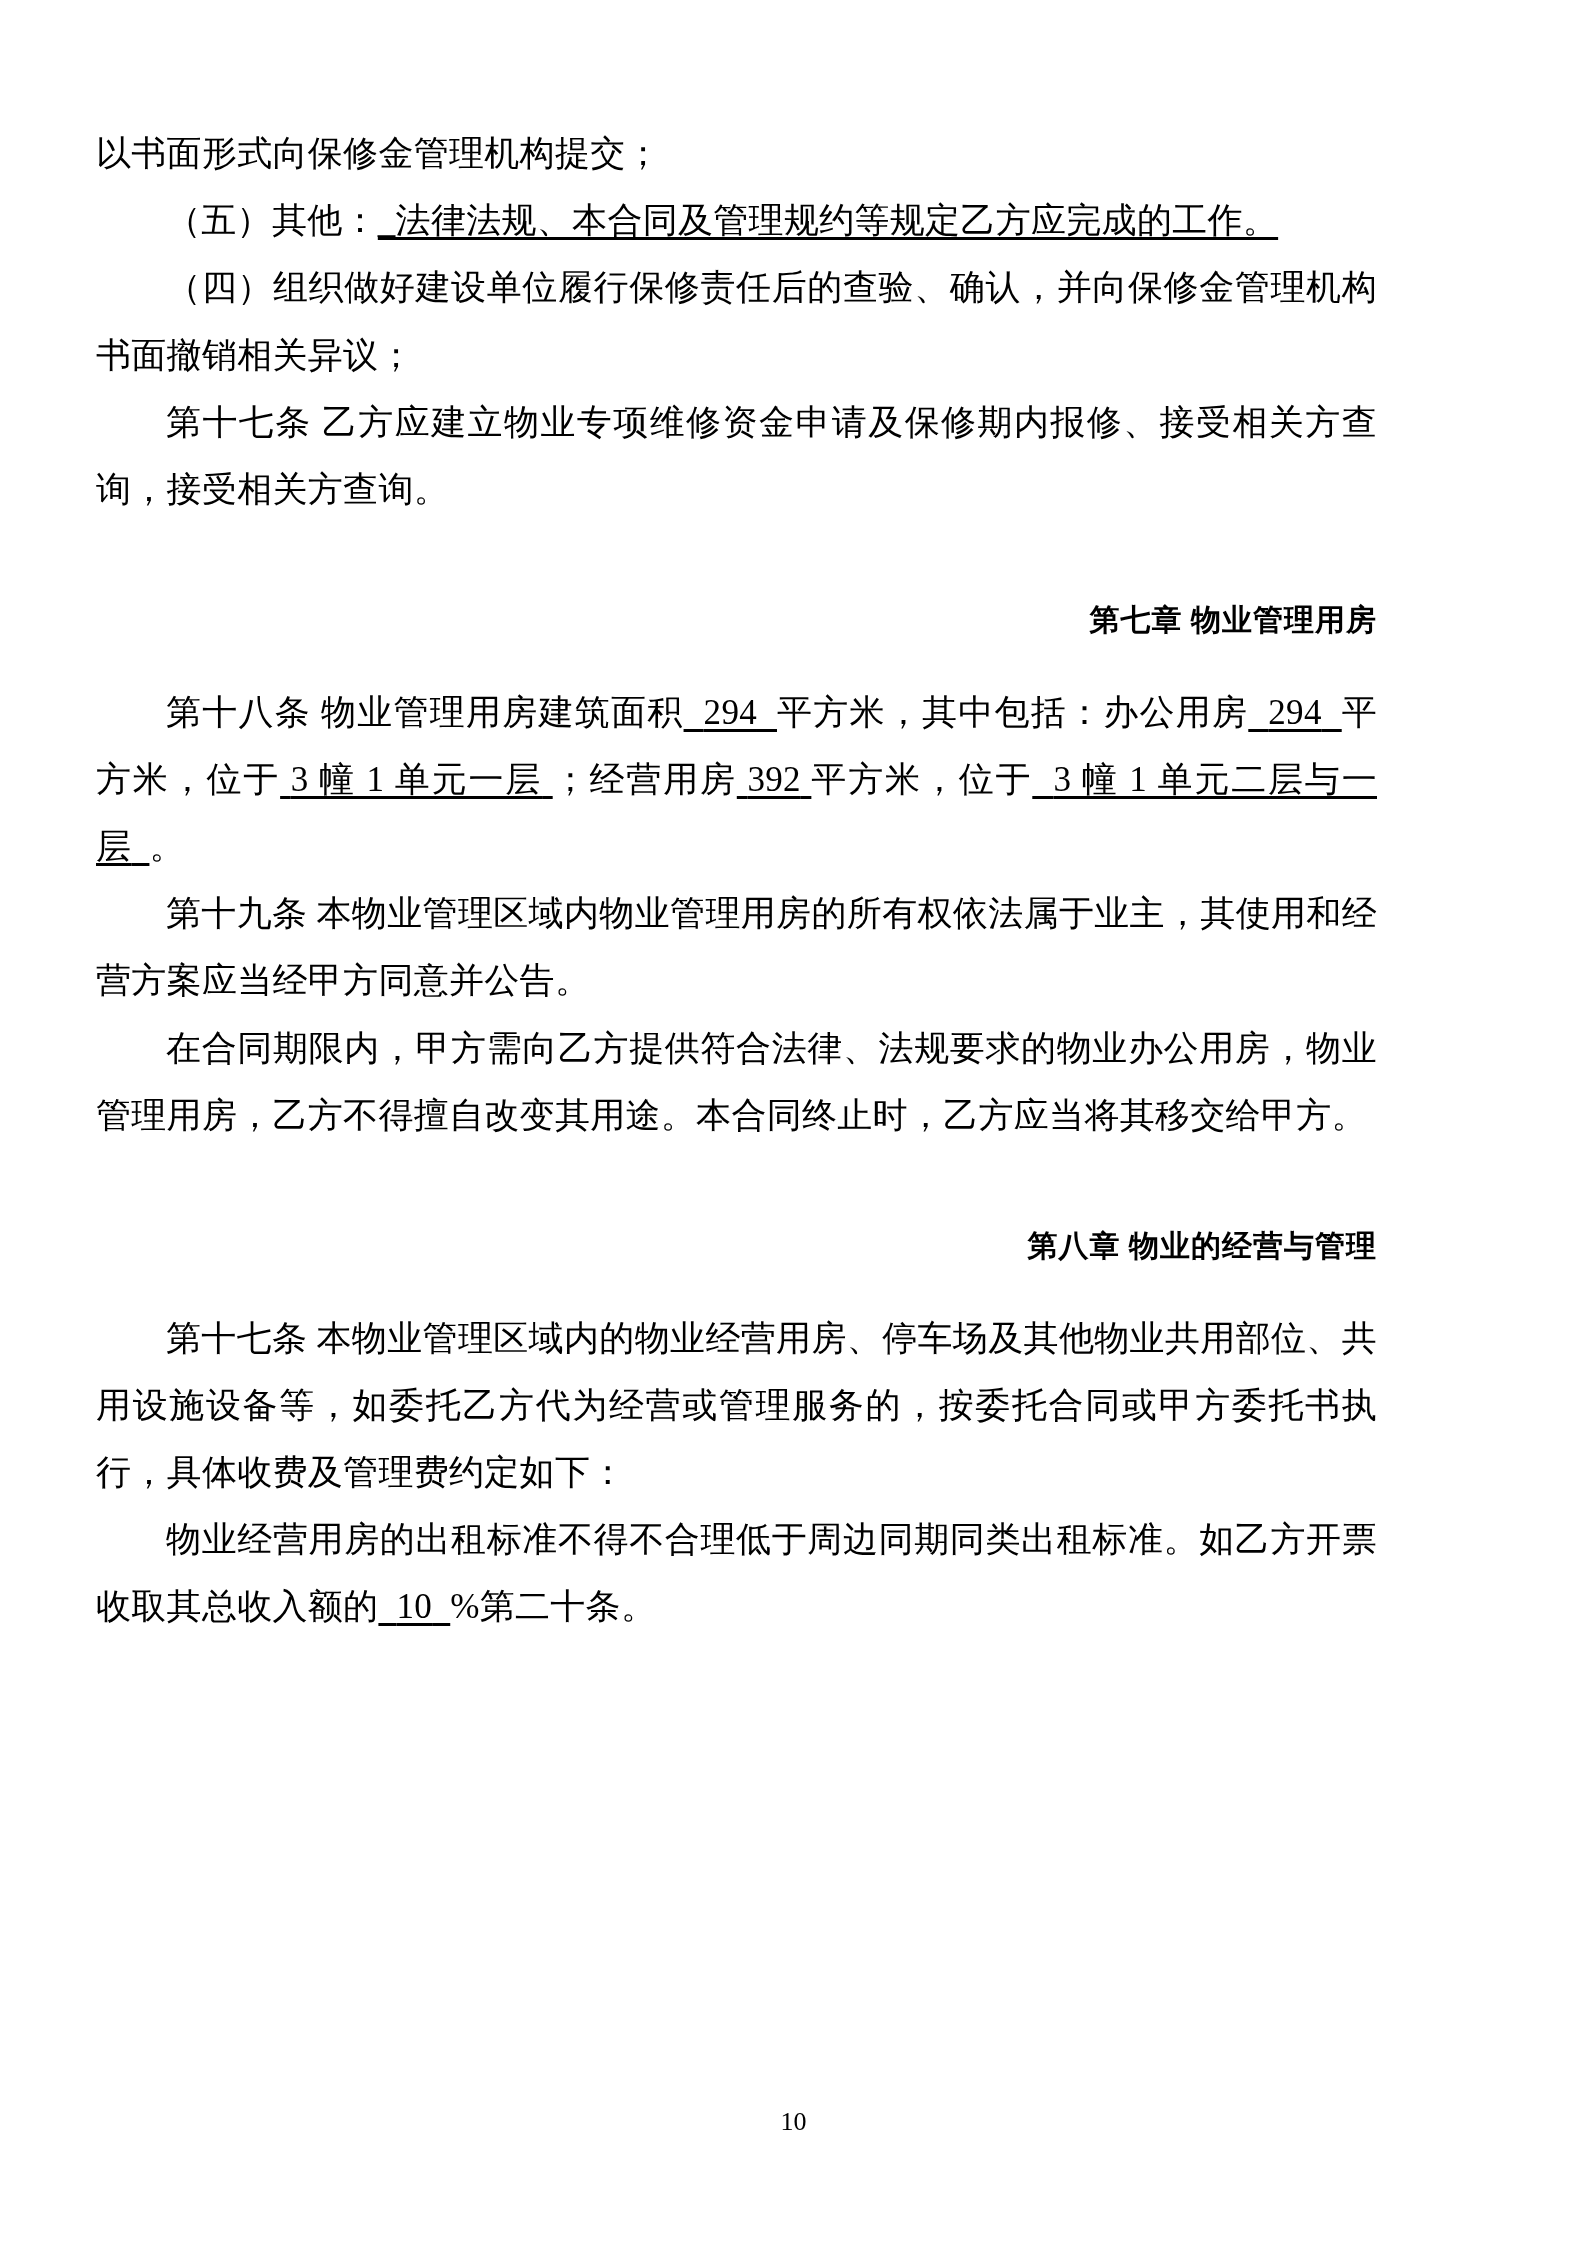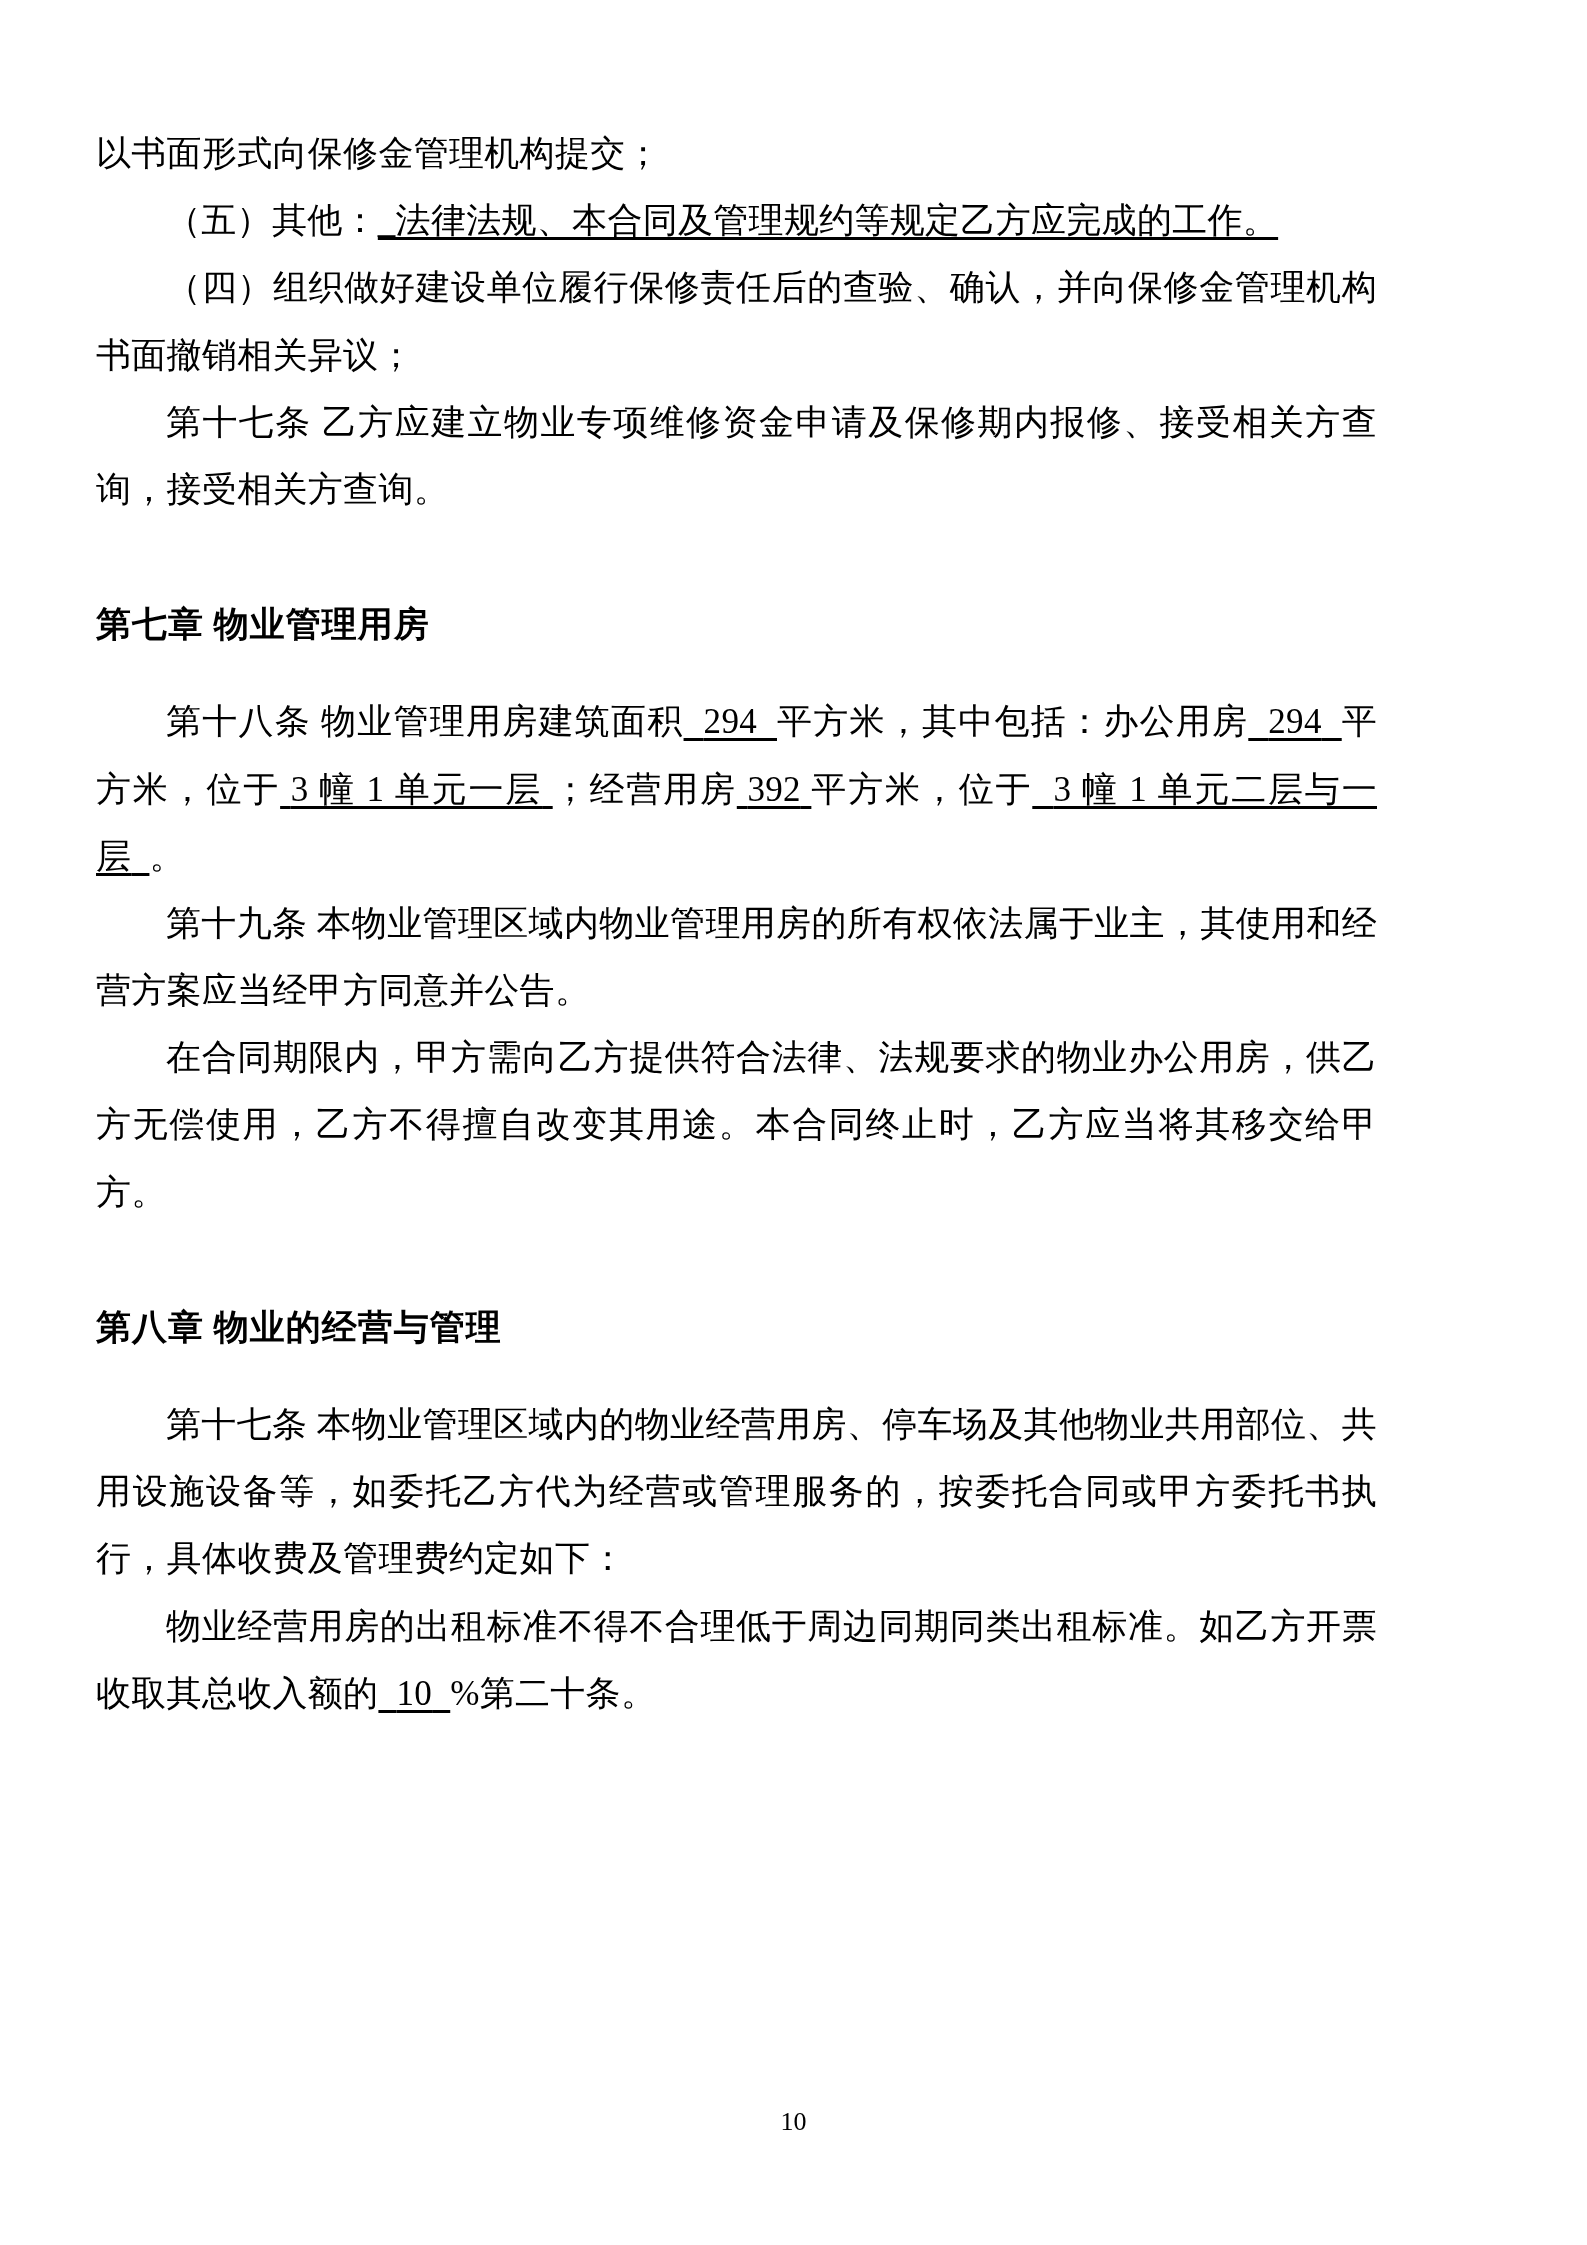--- a/index.html
+++ b/index.html
@@ -28,23 +28,23 @@
     letter-spacing: 0.3px;
   }
   p {
     margin: 0;
     padding: 0;
   }
   .indent {
     text-indent: 2em;
   }
   .chapter-title {
-    text-align: left;
+    text-align: right;
     font-weight: bold;
-    font-size: 35px;
+    font-size: 30px;
     margin: 0;
     letter-spacing: 1px;
   }
   .spacer-lg {
     height: 68px;
   }
   .spacer-sm {
     height: 30px;
   }
   .bold {
@@ -81,21 +81,21 @@
     <div class="spacer-lg"></div>
 
     <p class="chapter-title">第七章  物业管理用房</p>
 
     <div class="spacer-sm"></div>
 
     <p class="indent"><span class="bold">第十八条</span>&nbsp;<span>物业管理用房建筑面积</span><span class="ul">&nbsp;&nbsp;<span>294</span>&nbsp;&nbsp;</span><span>平方米，其中包括：办公用房</span><span class="ul">&nbsp;&nbsp;<span>294</span>&nbsp;&nbsp;</span><span>平方米，位于</span><span class="ul">&nbsp;<span>3 幢 1 单元一层</span>&nbsp;</span><span>；经营用房</span><span class="ul">&nbsp;<span>392</span>&nbsp;</span><span>平方米，位于</span><span class="ul">&nbsp;&nbsp;<span>3 幢 1 单元二层与一层</span>&nbsp;&nbsp;</span><span>。</span></p>
 
     <p class="indent"><span class="bold">第十九条</span>&nbsp;<span>本物业管理区域内物业管理用房的所有权依法属于业主，其使用和经营方案应当经甲方同意并公告。</span></p>
 
-    <p class="indent">在合同期限内，甲方需向乙方提供符合法律、法规要求的物业办公用房，供乙方无偿使用，乙方不得擅自改变其用途。本合同终止时，乙方应当将其移交给甲方。</p>
+    <p class="indent">在合同期限内，甲方需向乙方提供符合法律、法规要求的物业办公用房，物业管理用房，乙方不得擅自改变其用途。本合同终止时，乙方应当将其移交给甲方。</p>
 
     <div class="spacer-lg"></div>
 
     <p class="chapter-title">第八章  物业的经营与管理</p>
 
     <div class="spacer-sm"></div>
 
     <p class="indent"><span class="bold">第十七条</span>&nbsp;<span>本物业管理区域内的物业经营用房、停车场及其他物业共用部位、共用设施设备等，如委托乙方代为经营或管理服务的，按委托合同或甲方委托书执行，具体收费及管理费约定如下：</span></p>
 
 

